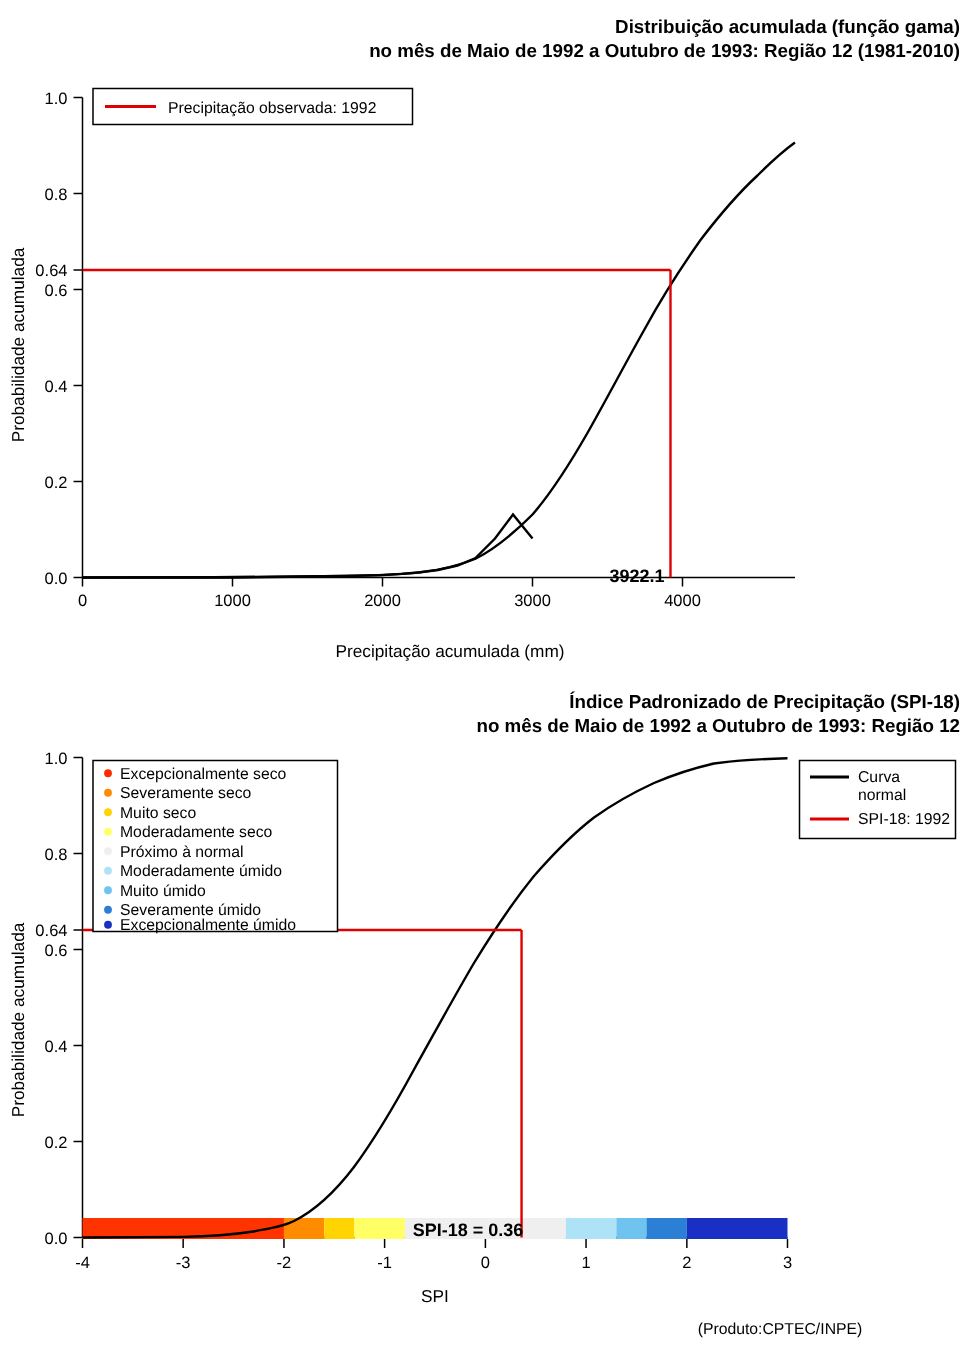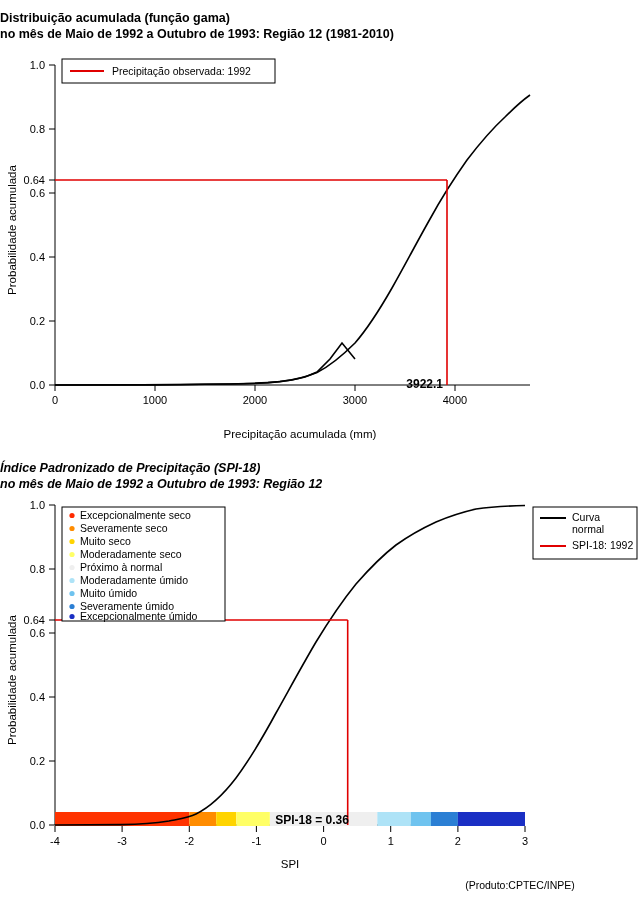--- a/index.html
+++ b/index.html
@@ -17,27 +17,27 @@
   }
   .panel {
     position: absolute;
     left: 0;
     width: 640px;
   }
   #panel-top { top: 0; height: 450px; }
   #panel-bottom { top: 450px; height: 450px; }
 
   .title {
-    text-align: left;
+    text-align: right;
     font-size: 12.5px;
     font-weight: bold;
     line-height: 16px;
   }
   #panel-top .title { padding-top: 10px; }
-  #panel-bottom .title { padding-top: 10px; font-style: italic; }
+  #panel-bottom .title { padding-top: 10px; }
 
   .plotwrap {
     position: absolute;
     left: 0;
     top: 0;
     width: 640px;
     height: 450px;
   }
   svg { display: block; }
 

